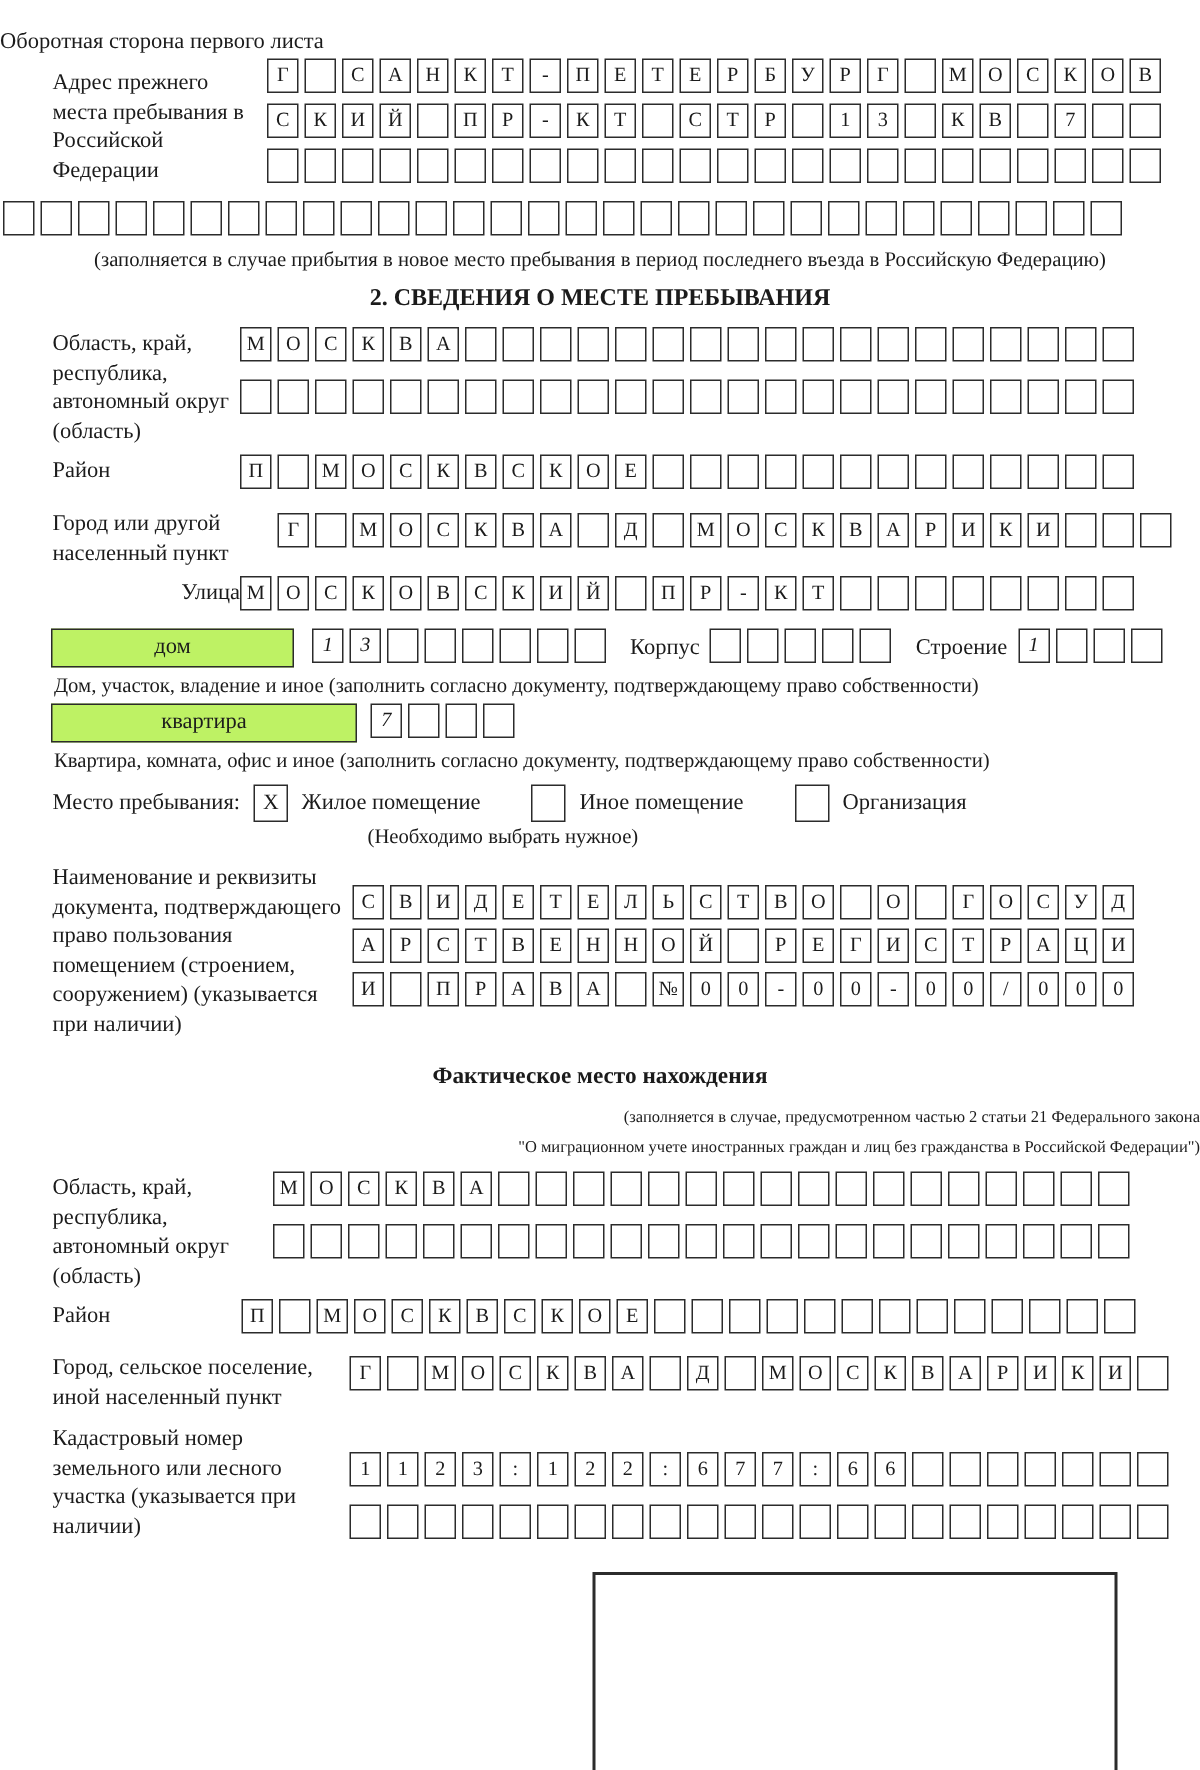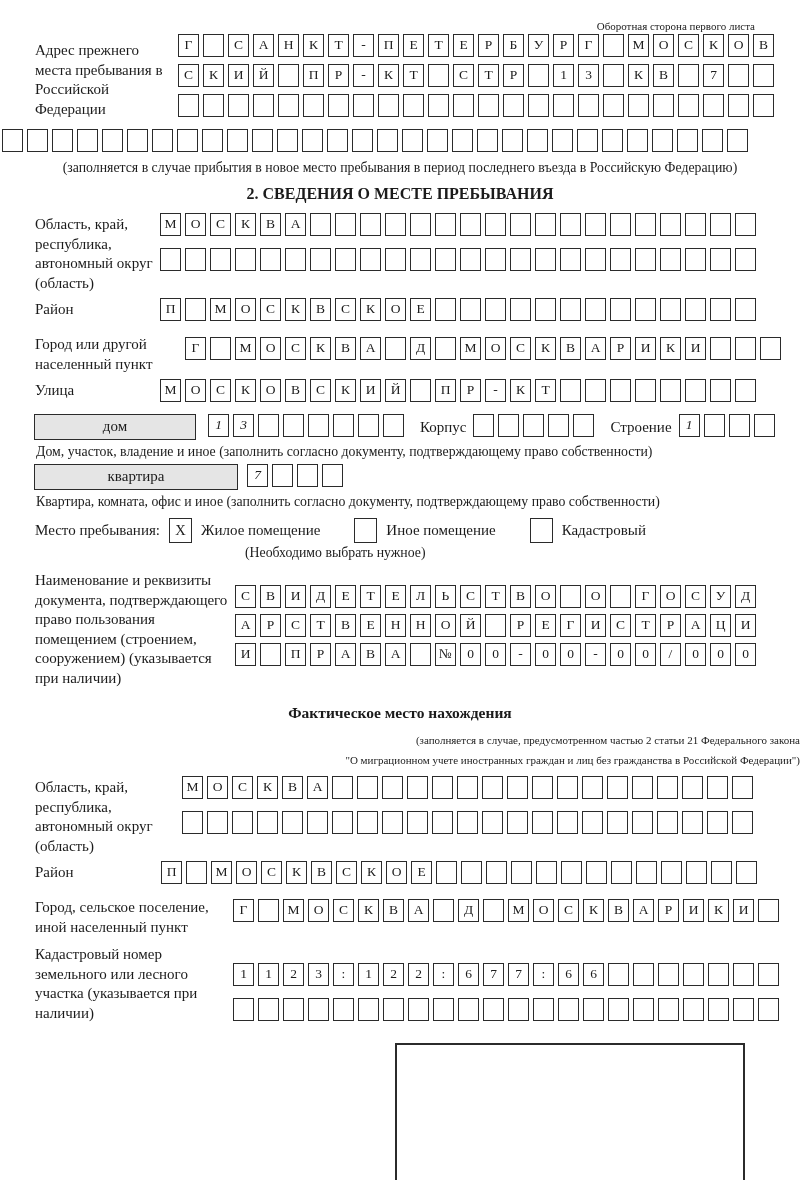--- a/index.html
+++ b/index.html
@@ -2,21 +2,21 @@
 <html><head>
 <meta charset="utf-8">
 <style>
   * { margin:0; padding:0; box-sizing:border-box; }
   html,body { background:#ffffff; }
   body {
     width:800px; height:1180px; overflow:hidden;
     font-family:"Liberation Serif", serif;
     color:#1b1b1b;
   }
-  .hdr { text-align:right; padding:20px 45px 0 0; font-size:11px; }
+  .hdr { padding:20px 45px 0 0; font-size:15px; }
 
   .frow { display:flex; align-items:flex-start; padding-left:35px; margin-bottom:5px; }
   .lbl  { font-size:15px; line-height:19.5px; flex:none; padding-top:2px; }
   .boxcol { flex:none; }
 
   .boxrow { white-space:nowrap; height:24px; margin-bottom:6px; }
   .boxcol.gap .boxrow { margin-bottom:11px; }
   .cbox {
     display:inline-block; width:21px; height:23px;
     border:1.6px solid #2b2b2b; margin-right:4px;
@@ -28,21 +28,21 @@
   .note   { font-size:13.8px; line-height:18px; }
   .center { text-align:center; }
   .leftnote { padding-left:36px; margin:1px 0 3px; }
 
   .title  { font-weight:bold; text-align:center; font-size:16px; margin:8px 0 10px; }
   .title2 { font-weight:bold; text-align:center; font-size:15.5px; margin:16px 0 8px; }
 
   .domrow { display:flex; align-items:center; padding-left:34px; margin:2px 0 3px; }
   .widebox {
     border:1.6px solid #2b2b2b; height:26px; font-size:15px;
-    text-align:center; line-height:23px; background:#e5e5e5; flex:none;
+    text-align:center; line-height:23px; background:#bef264; flex:none;
   }
   .widebox.w-dom { width:162px; margin-right:12px; }
   .widebox.w-kv  { width:204px; margin-right:9px; }
   .inl { font-size:15px; margin:0 7px 0 12px; flex:none; }
   .domrow .boxrow { margin-bottom:0; height:26px;font-style:italic; }
 
   .mesto { display:flex; align-items:center; padding-left:35px; margin:7px 0 2px; }
   .mesto .mlabel { font-size:15px; margin-right:9px; }
   .chk {
     display:inline-block; width:23px; height:25px; flex:none;
@@ -94,21 +94,21 @@
   <div class="lbl" style="width:125px;">Район</div>
   <div class="boxrow"><span class="cbox">П</span><span class="cbox"></span><span class="cbox">М</span><span class="cbox">О</span><span class="cbox">С</span><span class="cbox">К</span><span class="cbox">В</span><span class="cbox">С</span><span class="cbox">К</span><span class="cbox">О</span><span class="cbox">Е</span><span class="cbox"></span><span class="cbox"></span><span class="cbox"></span><span class="cbox"></span><span class="cbox"></span><span class="cbox"></span><span class="cbox"></span><span class="cbox"></span><span class="cbox"></span><span class="cbox"></span><span class="cbox"></span><span class="cbox"></span><span class="cbox"></span></div>
 </div>
 
 <div class="frow">
   <div class="lbl" style="width:150px;">Город или другой населенный пункт</div>
   <div class="boxrow" style="padding-top:4px;"><span class="cbox">Г</span><span class="cbox"></span><span class="cbox">М</span><span class="cbox">О</span><span class="cbox">С</span><span class="cbox">К</span><span class="cbox">В</span><span class="cbox">А</span><span class="cbox"></span><span class="cbox">Д</span><span class="cbox"></span><span class="cbox">М</span><span class="cbox">О</span><span class="cbox">С</span><span class="cbox">К</span><span class="cbox">В</span><span class="cbox">А</span><span class="cbox">Р</span><span class="cbox">И</span><span class="cbox">К</span><span class="cbox">И</span><span class="cbox"></span><span class="cbox"></span><span class="cbox"></span></div>
 </div>
 
 <div class="frow">
-  <div class="lbl" style="width:125px;">Улица</div>
+  <div class="lbl" style="width:125px;text-align:right;">Улица</div>
   <div class="boxrow"><span class="cbox">М</span><span class="cbox">О</span><span class="cbox">С</span><span class="cbox">К</span><span class="cbox">О</span><span class="cbox">В</span><span class="cbox">С</span><span class="cbox">К</span><span class="cbox">И</span><span class="cbox">Й</span><span class="cbox"></span><span class="cbox">П</span><span class="cbox">Р</span><span class="cbox">-</span><span class="cbox">К</span><span class="cbox">Т</span><span class="cbox"></span><span class="cbox"></span><span class="cbox"></span><span class="cbox"></span><span class="cbox"></span><span class="cbox"></span><span class="cbox"></span><span class="cbox"></span></div>
 </div>
 
 <div class="domrow">
   <div class="widebox w-dom">дом</div>
   <div class="boxrow"><span class="cbox">1</span><span class="cbox">3</span><span class="cbox"></span><span class="cbox"></span><span class="cbox"></span><span class="cbox"></span><span class="cbox"></span><span class="cbox"></span></div>
   <span class="inl">Корпус</span>
   <div class="boxrow"><span class="cbox"></span><span class="cbox"></span><span class="cbox"></span><span class="cbox"></span><span class="cbox"></span></div>
   <span class="inl">Строение</span>
   <div class="boxrow"><span class="cbox">1</span><span class="cbox"></span><span class="cbox"></span><span class="cbox"></span></div>
@@ -121,21 +121,21 @@
 </div>
 <div class="note leftnote">Квартира, комната, офис и иное (заполнить согласно документу, подтверждающему право собственности)</div>
 
 <div class="mesto">
   <span class="mlabel">Место пребывания:</span>
   <span class="chk">X</span>
   <span class="opt">Жилое помещение</span>
   <span class="chk"></span>
   <span class="opt">Иное помещение</span>
   <span class="chk"></span>
-  <span class="opt" style="margin-right:0;">Кадастровый</span>
+  <span class="opt" style="margin-right:0;">Организация</span>
 </div>
 <div class="mesto-note">(Необходимо выбрать нужное)</div>
 
 <div class="frow doc-group">
   <div class="lbl" style="width:200px;">Наименование и реквизиты документа, подтверждающего право пользования помещением (строением, сооружением) (указывается при наличии)</div>
   <div class="boxcol">
     <div class="boxrow"><span class="cbox">С</span><span class="cbox">В</span><span class="cbox">И</span><span class="cbox">Д</span><span class="cbox">Е</span><span class="cbox">Т</span><span class="cbox">Е</span><span class="cbox">Л</span><span class="cbox">Ь</span><span class="cbox">С</span><span class="cbox">Т</span><span class="cbox">В</span><span class="cbox">О</span><span class="cbox"></span><span class="cbox">О</span><span class="cbox"></span><span class="cbox">Г</span><span class="cbox">О</span><span class="cbox">С</span><span class="cbox">У</span><span class="cbox">Д</span></div>
     <div class="boxrow"><span class="cbox">А</span><span class="cbox">Р</span><span class="cbox">С</span><span class="cbox">Т</span><span class="cbox">В</span><span class="cbox">Е</span><span class="cbox">Н</span><span class="cbox">Н</span><span class="cbox">О</span><span class="cbox">Й</span><span class="cbox"></span><span class="cbox">Р</span><span class="cbox">Е</span><span class="cbox">Г</span><span class="cbox">И</span><span class="cbox">С</span><span class="cbox">Т</span><span class="cbox">Р</span><span class="cbox">А</span><span class="cbox">Ц</span><span class="cbox">И</span></div>
     <div class="boxrow"><span class="cbox">И</span><span class="cbox"></span><span class="cbox">П</span><span class="cbox">Р</span><span class="cbox">А</span><span class="cbox">В</span><span class="cbox">А</span><span class="cbox"></span><span class="cbox">№</span><span class="cbox">0</span><span class="cbox">0</span><span class="cbox">-</span><span class="cbox">0</span><span class="cbox">0</span><span class="cbox">-</span><span class="cbox">0</span><span class="cbox">0</span><span class="cbox">/</span><span class="cbox">0</span><span class="cbox">0</span><span class="cbox">0</span></div>
   </div>

